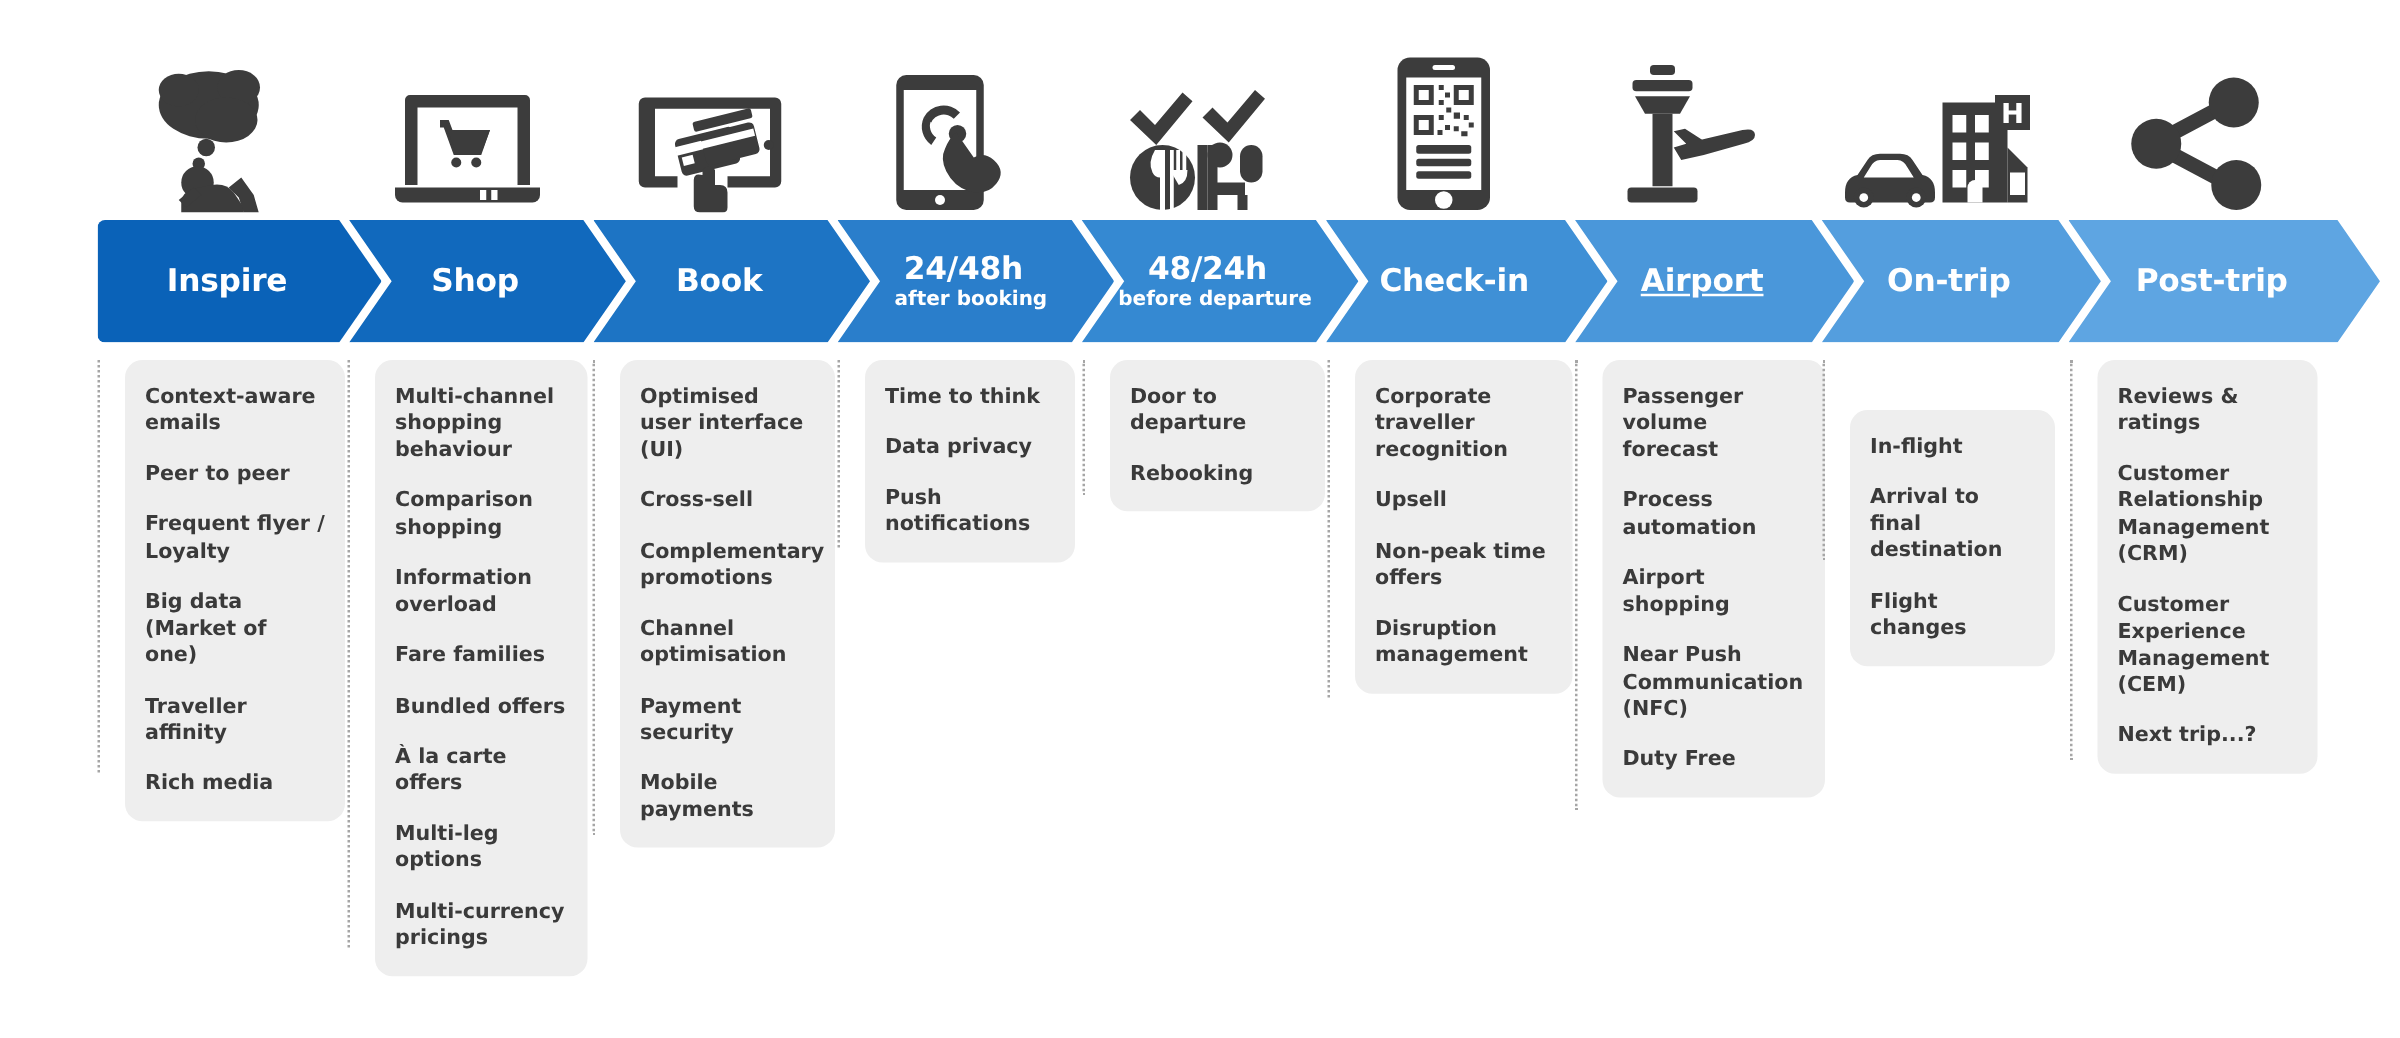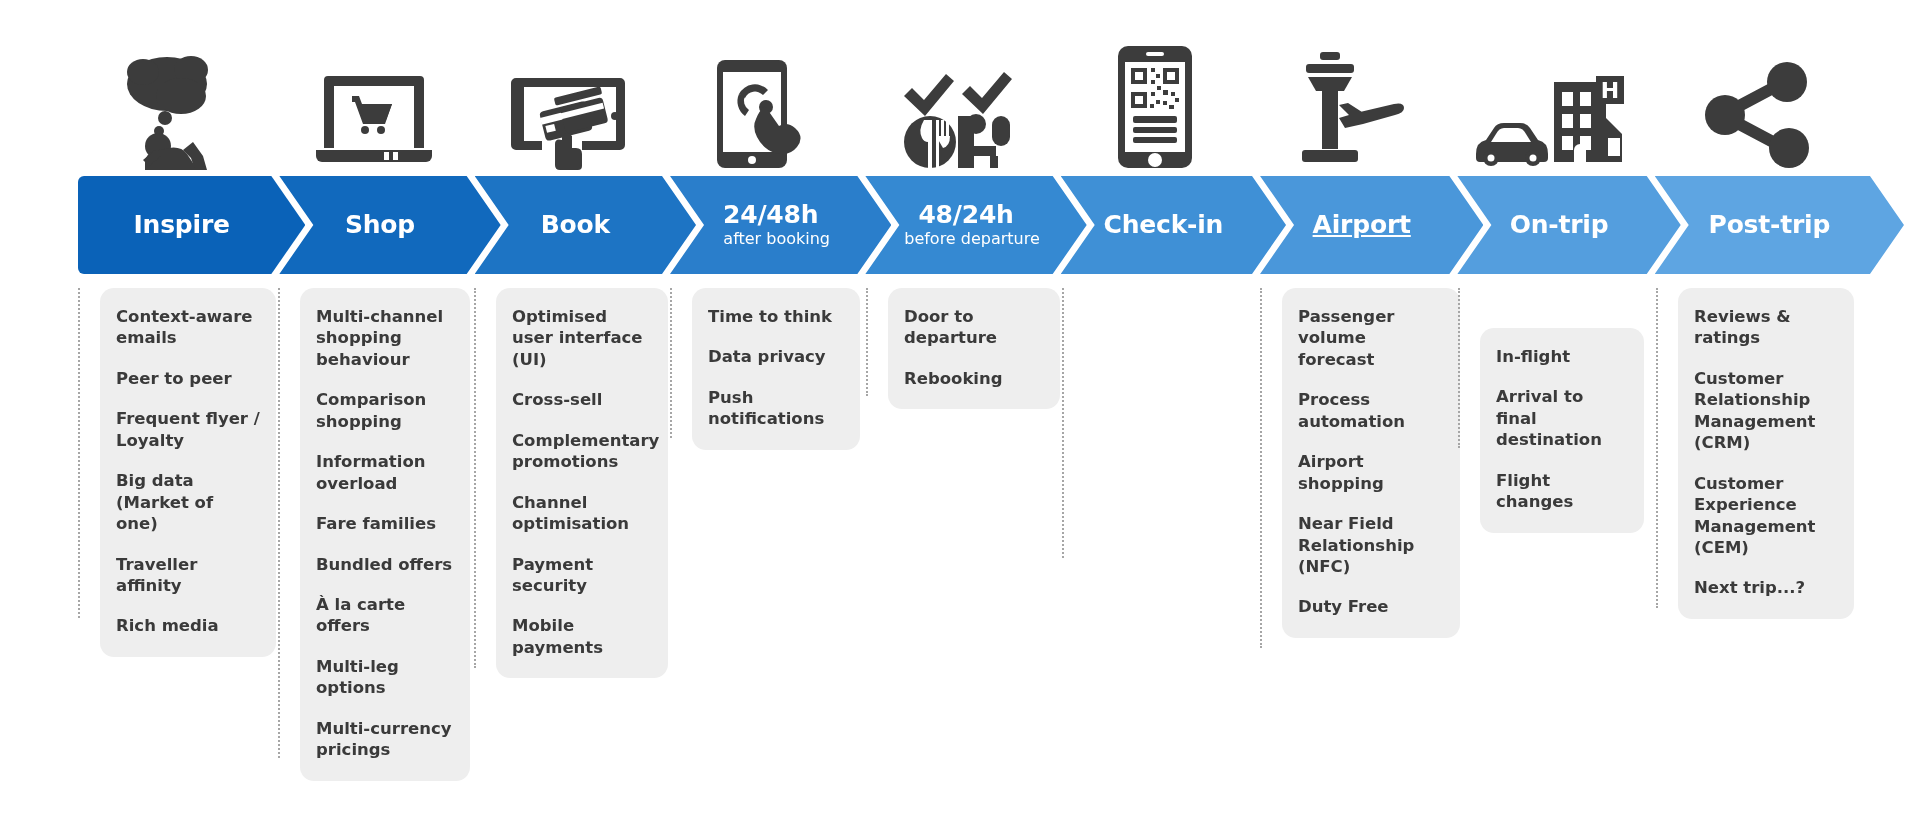--- a/index.html
+++ b/index.html
@@ -76,21 +76,21 @@
   }
   .chevron-title {
     font-size: 25px;
     font-weight: bold;
     line-height: 1.05;
     letter-spacing: -0.2px;
     white-space: nowrap;
   }
   .chevron-sub {
     font-size: 16px;
-    font-weight: normal;
+    font-weight: bold;
     line-height: 1.15;
     margin-top: 2px;
     white-space: nowrap;
     margin-left: 12px;
   }
 
   
   .columns {
     position: absolute;
     top: 288px;
@@ -395,29 +395,35 @@
     <div class="column" style="width:196px;">
       <div class="col-divider" style="height:108px;"></div>
       <div class="card" style="width:172px;">
         <div class="card-item">Door to departure</div>
         <div class="card-item">Rebooking</div>
       </div>
     </div>
 
     <div class="column" style="width:198px;">
       <div class="col-divider" style="height:270px;"></div>
+      <div class="card" style="width:174px;">
+        <div class="card-item">Corporate traveller recognition</div>
+        <div class="card-item">Upsell</div>
+        <div class="card-item">Non-peak time offers</div>
+        <div class="card-item">Disruption management</div>
+      </div>
     </div>
 
     <div class="column" style="width:198px;">
       <div class="col-divider" style="height:360px;"></div>
       <div class="card" style="width:178px;">
         <div class="card-item">Passenger volume forecast</div>
         <div class="card-item">Process automation</div>
         <div class="card-item">Airport shopping</div>
-        <div class="card-item">Near Field Relationship (NFC)</div>
+        <div class="card-item">Near Push Communication (NFC)</div>
         <div class="card-item">Duty Free</div>
       </div>
     </div>
 
     <div class="column" style="width:198px;">
       <div class="col-divider" style="height:160px;"></div>
       <div class="card" style="width:164px;margin-top:40px;">
         <div class="card-item">In-flight</div>
         <div class="card-item">Arrival to final destination</div>
         <div class="card-item">Flight changes</div>

